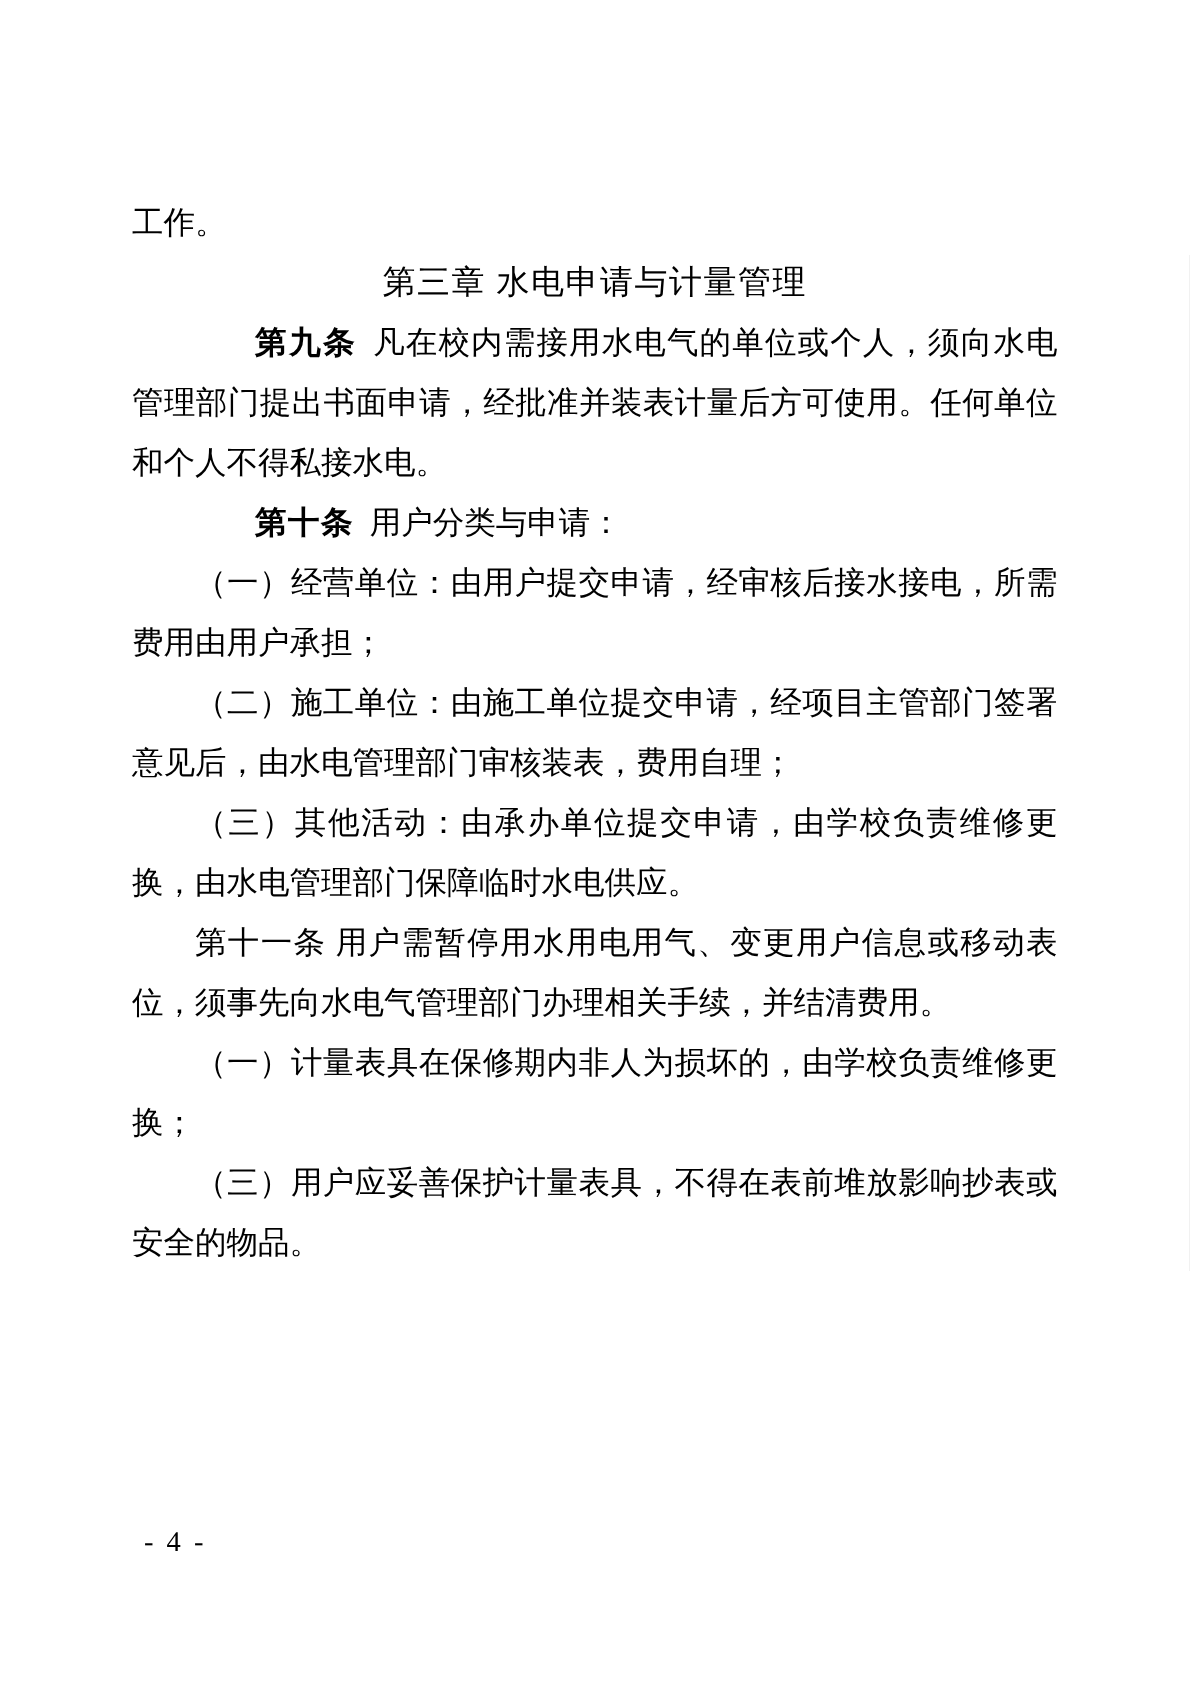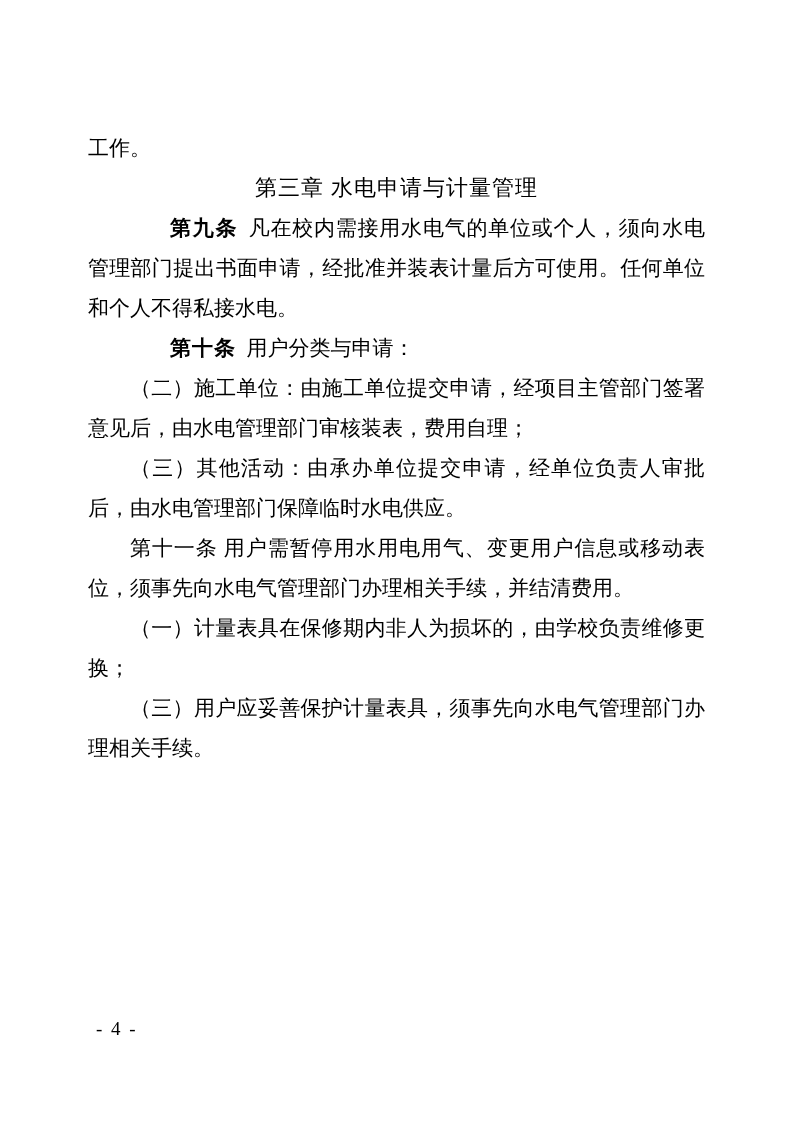--- a/index.html
+++ b/index.html
@@ -67,29 +67,30 @@
   <div class="body-text">
 
     <p class="cont">工作。</p>
 
     <h2 class="chapter">第三章 水电申请与计量管理</h2>
 
     <p class="para"><span class="lead">第九条</span><span>凡在校内需接用水电气的单位或个人，须向水电管理部门提出书面申请，经批准并装表计量后方可使用。任何单位和个人不得私接水电。</span></p>
 
     <p class="para"><span class="lead">第十条</span><span>用户分类与申请：</span></p>
 
+    <p class="para"><span>（一）经营单位：由用户提交申请，经审核后接水接电，所需费用由用户承担；</span></p>
 
     <p class="para"><span>（二）施工单位：由施工单位提交申请，经项目主管部门签署意见后，由水电管理部门审核装表，费用自理；</span></p>
 
-    <p class="para"><span>（三）其他活动：由承办单位提交申请，经单位负责人审批后，由水电管理部门保障临时水电供应。</span></p>
+    <p class="para"><span>（三）其他活动：由承办单位提交申请，由学校负责维修更换，由水电管理部门保障临时水电供应。</span></p>
 
     <p class="para"><span>第十一条 用户需暂停用水用电用气、变更用户信息或移动表位，须事先向水电气管理部门办理相关手续，并结清费用。</span></p>
 
 
     <p class="para"><span>（一）计量表具在保修期内非人为损坏的，由学校负责维修更换；</span></p>
 
 
-    <p class="para"><span>（三）用户应妥善保护计量表具，须事先向水电气管理部门办理相关手续。</span></p>
+    <p class="para"><span>（三）用户应妥善保护计量表具，不得在表前堆放影响抄表或安全的物品。</span></p>
 
   </div>
 
   <div class="page-number">- 4 -</div>
 </div>
 
 </body></html>

